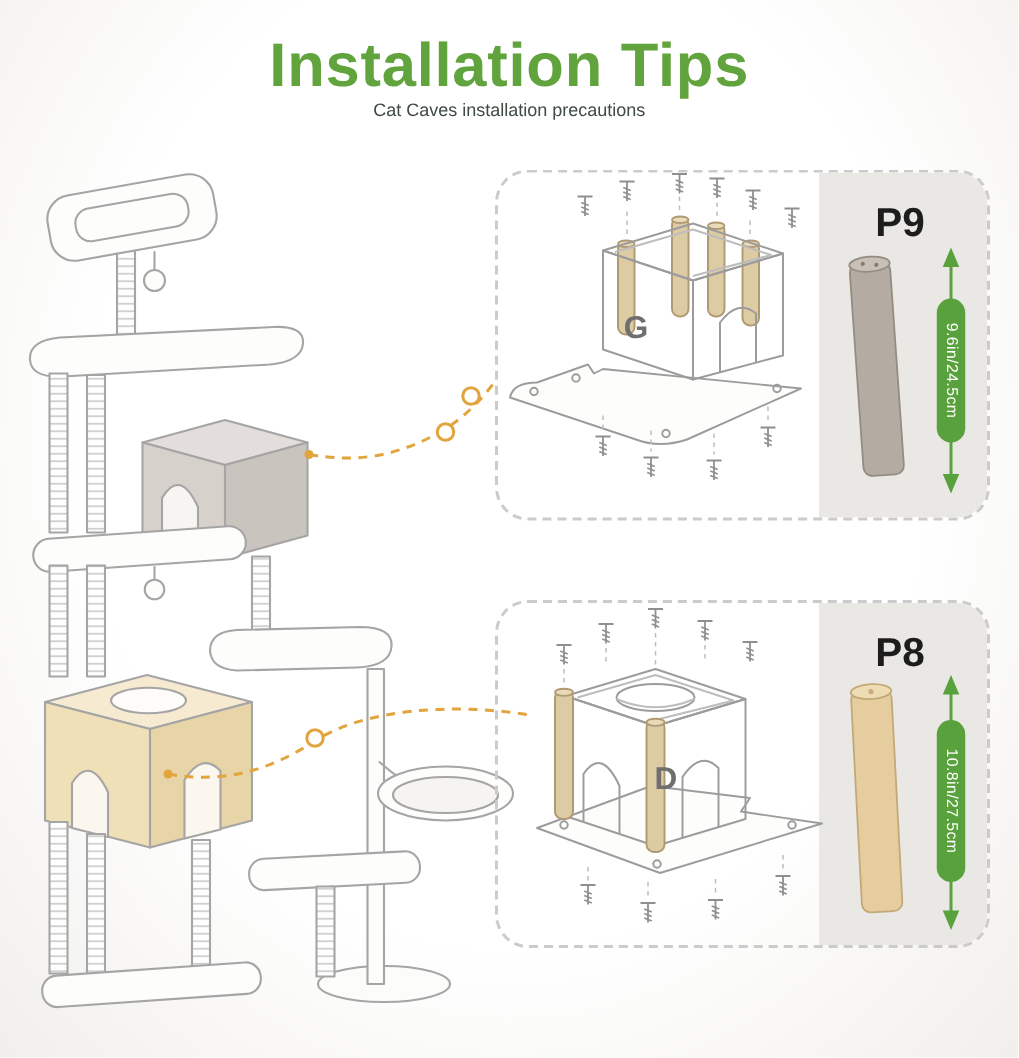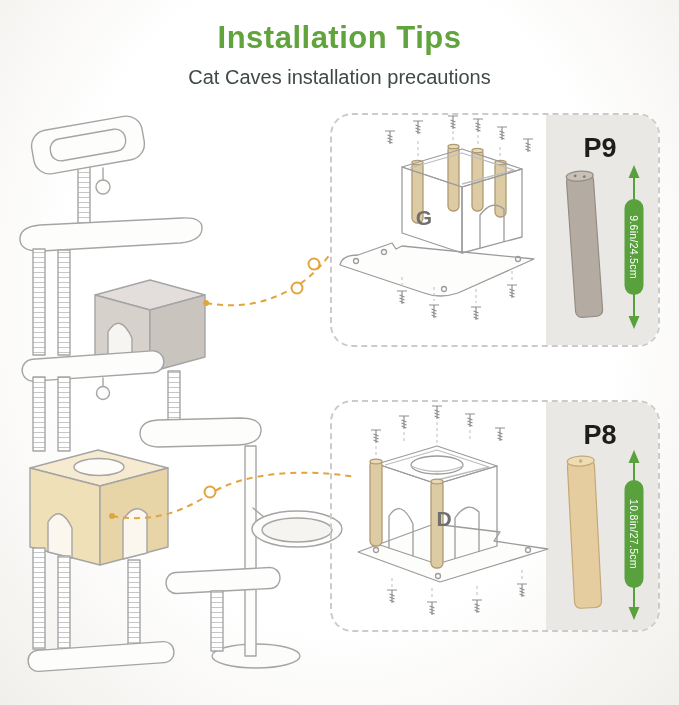--- a/index.html
+++ b/index.html
@@ -3,25 +3,25 @@
 <meta charset="utf-8">
 <style>
   html,body{margin:0;padding:0;background:#ffffff;}
   .page{
     position:relative;width:679px;height:705px;overflow:hidden;
     background:radial-gradient(ellipse at 50% 42%, #ffffff 58%, #f1efeb 100%);
     font-family:"Liberation Sans", sans-serif;
   }
   .title{
     position:absolute;top:20px;left:0;right:0;text-align:center;
-    font-size:31px;font-weight:bold;color:#61a33c;letter-spacing:.5px;
+    font-size:41px;font-weight:bold;color:#61a33c;letter-spacing:.5px;
   }
   .subtitle{
     position:absolute;top:66px;left:0;right:0;text-align:center;
-    font-size:20px;color:#3f4a42;
+    font-size:12px;color:#3f4a42;
   }
   .tree{position:absolute;left:0;top:100px;z-index:5;}
   .panel{
     position:absolute;left:330px;width:330px;box-sizing:border-box;
     border:2px dashed #cbcbcb;border-radius:22px;overflow:hidden;z-index:10;
   }
   .panel1{top:113px;height:234px;}
   .panel2{top:400px;height:232px;}
   .shade{position:absolute;top:0;right:0;bottom:0;width:112px;background:#eae8e4;}
   .panel svg{position:absolute;left:0;top:0;}

